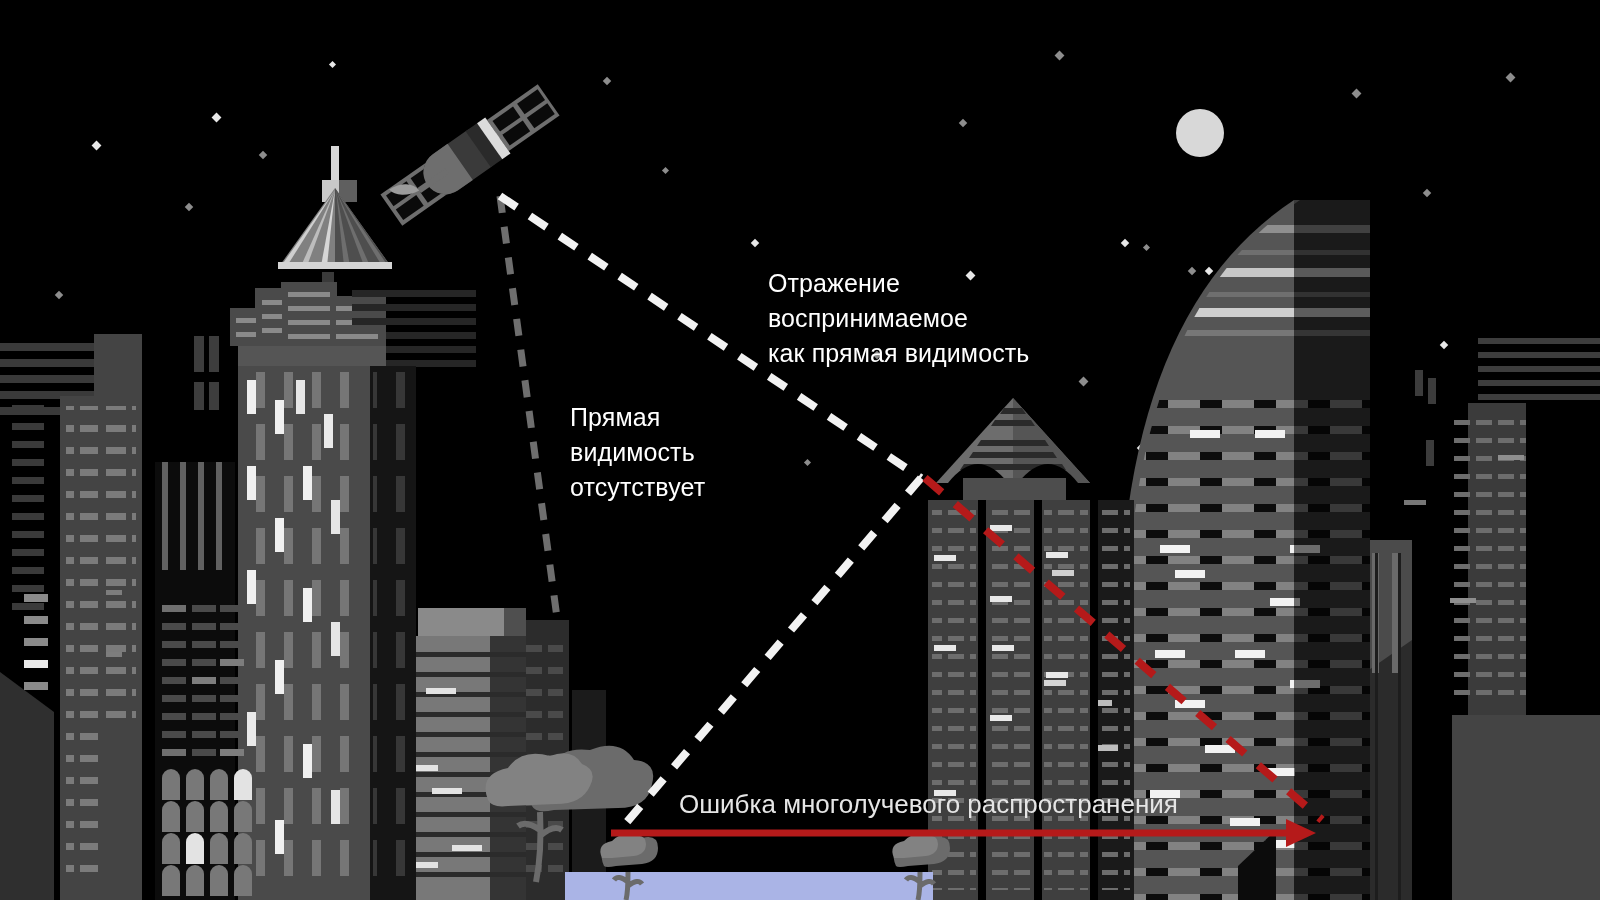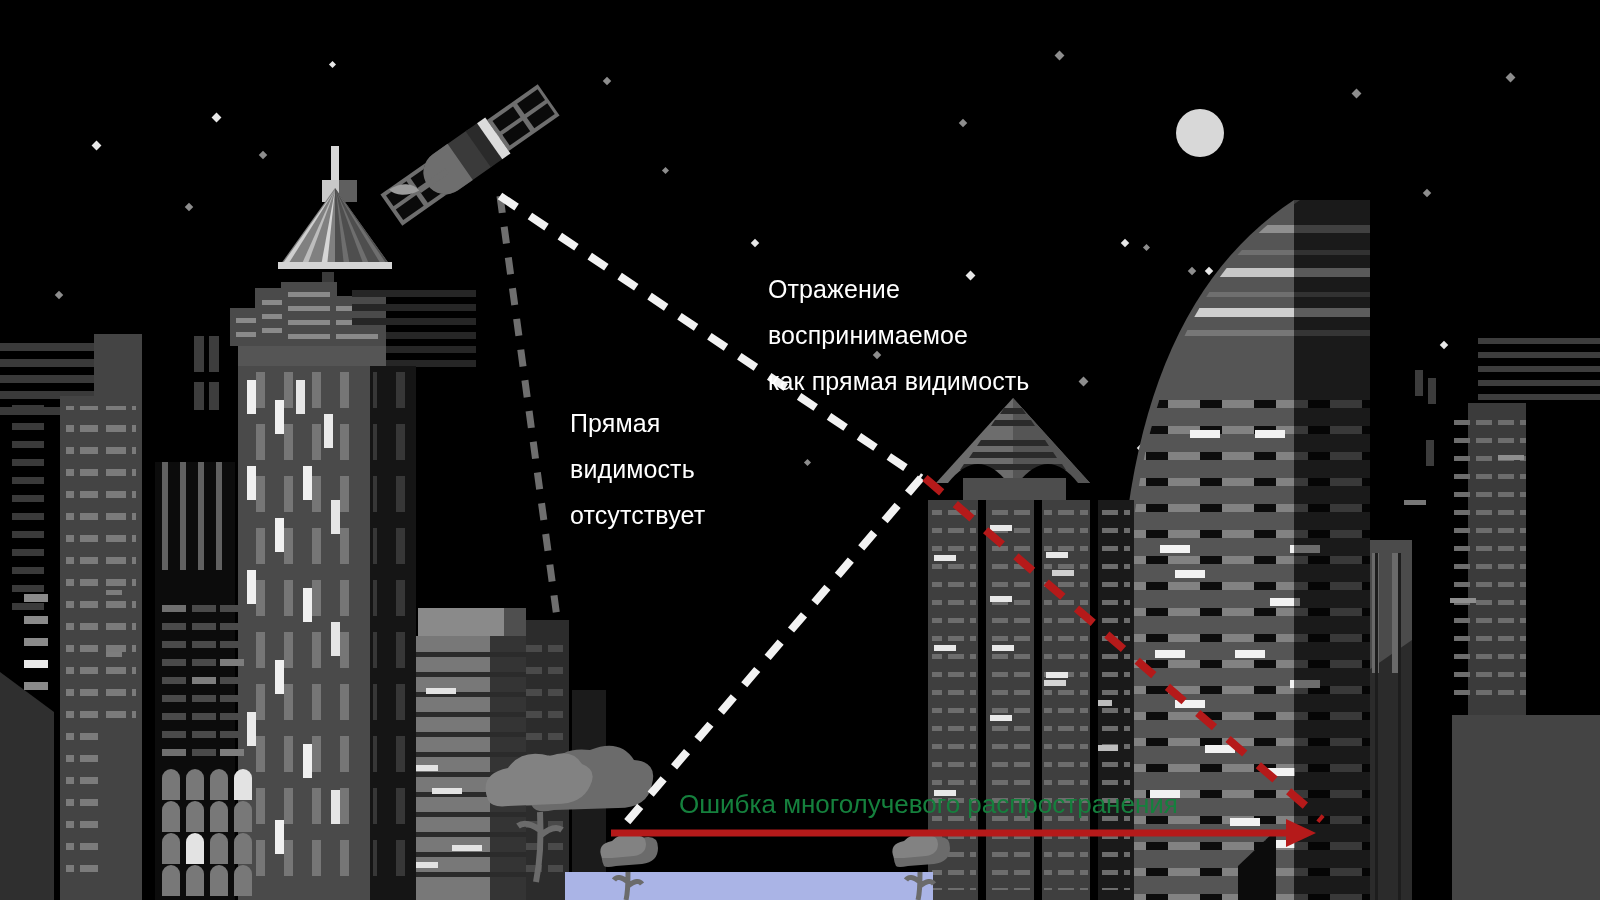--- a/index.html
+++ b/index.html
@@ -1,22 +1,22 @@
 <!DOCTYPE html>
 <html><head>
 <meta charset="utf-8">
 <style>
   html,body{margin:0;padding:0;background:#000;}
   body{width:1600px;height:900px;overflow:hidden;font-family:"Liberation Sans",sans-serif;}
   #stage{position:relative;width:1600px;height:900px;background:#000;}
   svg#scene{position:absolute;top:0;left:0;width:1600px;height:900px;display:block;}
-  .lbl{position:absolute;color:#ffffff;font-family:"Liberation Sans",sans-serif;font-size:25px;line-height:46px;white-space:pre-line;letter-spacing:.1px;}
+  .lbl{position:absolute;color:#ffffff;font-family:"Liberation Sans",sans-serif;font-size:25px;line-height:35px;white-space:pre-line;letter-spacing:.1px;}
   #lbl-nlos{left:570px;top:400px;}
   #lbl-reflect{left:768px;top:266px;}
-  #lbl-error{position:absolute;left:679px;top:789px;color:#15803d;font-size:26px;line-height:30px;white-space:nowrap;}
+  #lbl-error{position:absolute;left:679px;top:789px;color:#e5e5e5;font-size:26px;line-height:30px;white-space:nowrap;}
 </style>
 </head>
 <body>
 
 <div id="stage">
 
   <svg id="scene" viewBox="0 0 1600 900">
     <defs>
       <pattern id="hwin-mid" width="26" height="22" patternUnits="userSpaceOnUse">
         <rect width="20" height="7" x="2" y="7" fill="#8d8d8d"></rect>

